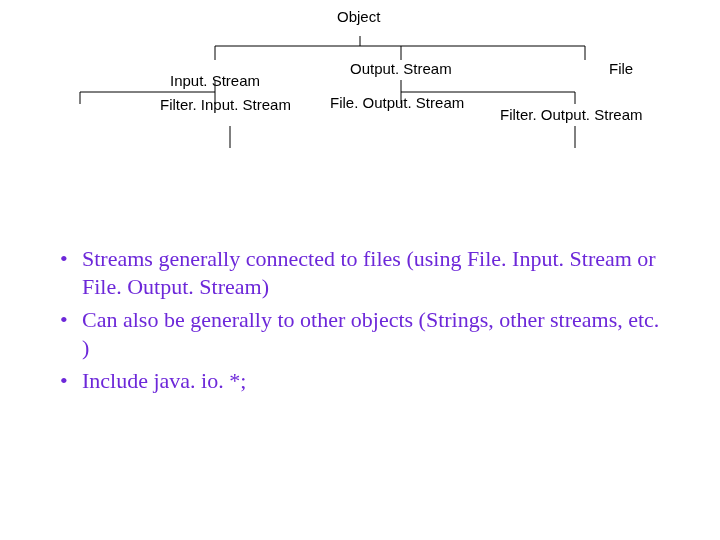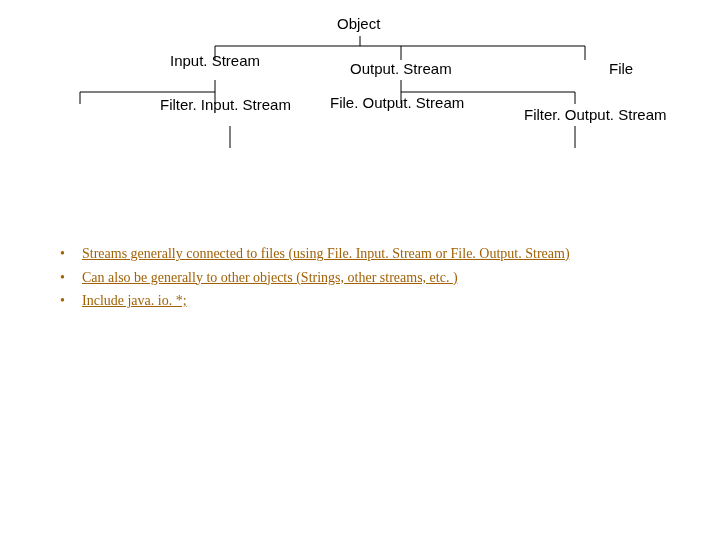--- a/index.html
+++ b/index.html
@@ -36,27 +36,26 @@
     top: 245px;
     width: 600px;
   }
   .bullets ul {
     list-style: none;
     padding: 0;
     margin: 0;
   }
   .bullets li {
     font-family: "Times New Roman", Times, serif;
-    font-size: 14px;
+    font-size: 22px;
     line-height: 1.25;
-    color: #a16207;
+    color: #6d28d9;
     margin-bottom: 6px;
     position: relative;
     padding-left: 22px;
-    text-decoration: underline;
   }
   .bullets li::before {
     content: "•";
     position: absolute;
     left: 0;
     top: 0;
   }
 </style>
 </head>
 <body>
@@ -78,29 +77,29 @@
     <line x1="401" y1="80" x2="401" y2="92" stroke="#000" stroke-width="1"></line>
     <line x1="401" y1="92" x2="575" y2="92" stroke="#000" stroke-width="1"></line>
     <line x1="401" y1="92" x2="401" y2="104" stroke="#000" stroke-width="1"></line>
     <line x1="575" y1="92" x2="575" y2="104" stroke="#000" stroke-width="1"></line>
 
     <line x1="230" y1="126" x2="230" y2="148" stroke="#000" stroke-width="1"></line>
 
     <line x1="575" y1="126" x2="575" y2="148" stroke="#000" stroke-width="1"></line>
   </svg>
 
-  <div class="node" style="left:337px; top:15px;">Object</div>
+  <div class="node" style="left:337px; top:8px;">Object</div>
 
-  <div class="node" style="left:170px; top:52px;">Input. Stream</div>
+  <div class="node" style="left:170px; top:72px;">Input. Stream</div>
   <div class="node" style="left:350px; top:60px;">Output. Stream</div>
   <div class="node" style="left:573px; top:60px;margin-left:36px;">File</div>
 
   <div class="node" style="left:160px; top:96px;">Filter. Input. Stream</div>
   <div class="node" style="left:330px; top:94px;">File. Output. Stream</div>
-  <div class="node" style="left:500px; top:106px;margin-left:24px;">Filter. Output. Stream</div>
+  <div class="node" style="left:500px; top:106px;">Filter. Output. Stream</div>
 
 </div>
 
 <div class="bullets">
   <ul>
     <li>Streams generally connected to files (using File. Input. Stream or File. Output. Stream)</li>
     <li>Can also be generally to other objects (Strings, other streams, etc. )</li>
     <li>Include java. io. *;</li>
   </ul>
 </div>

